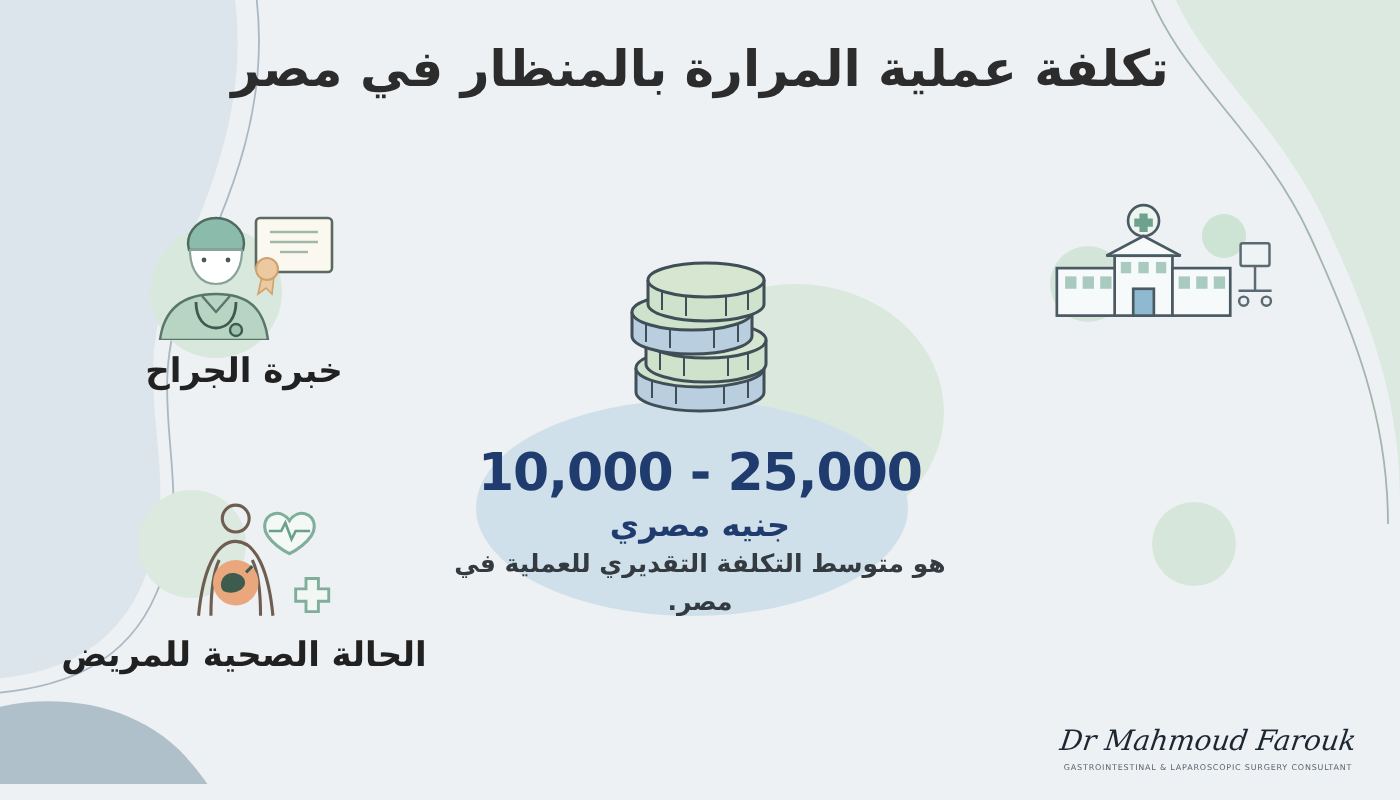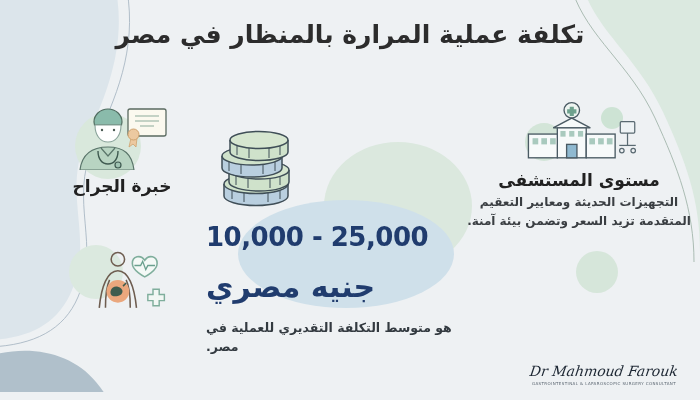--- a/index.html
+++ b/index.html
@@ -17,27 +17,27 @@
   .section { position:absolute; text-align:center; }
   .icon-wrap { height:70px; display:flex; align-items:flex-end; justify-content:center; }
   .section h2 { font-size:17px; font-weight:700; color:#212121; margin:6px 0 3px; }
   .section p  { font-size:12px; font-weight:600; color:#3a3e42; line-height:1.55; }
 
   #sec-surgeon  { left:10px;  top:100px; width:224px; }
   #sec-patient  { left:10px;  top:242px; width:224px; }
   #sec-hospital { left:466px; top:94px;  width:226px; }
   #sec-advice   { left:466px; top:238px; width:226px; }
 
-  #center { position:absolute; left:206px; top:116px; width:256px; text-align:left; }
+  #center { position:absolute; left:222px; top:116px; width:256px; text-align:center; }
   .price {
     font-size:26px; font-weight:800; color:#203c6e;
     direction:ltr; unicode-bidi:isolate; margin-top:4px; letter-spacing:-0.5px;
   }
-  .currency { font-size:30px; font-weight:800; color:#203c6e; margin-top:17px; }
-  .price-note { font-size:12.5px; font-weight:700; color:#333a40; line-height:1.55; margin-top:14px; }
+  .currency { font-size:16px; font-weight:800; color:#203c6e; margin-top:1px; }
+  .price-note { font-size:12.5px; font-weight:700; color:#333a40; line-height:1.55; }
 
   .quote-mark { color:#91a8bc; font-size:17px; line-height:0; vertical-align:-3px; padding:0 2px; }
 
   .signature { position:absolute; right:16px; bottom:6px; width:160px; text-align:center; }
   .sig-name {
     font-family:"DejaVu Serif", serif; font-style:italic; font-size:14px;
     color:#1d2733; transform:skewX(-8deg); white-space:nowrap;
   }
   .sig-cred { font-size:4px; letter-spacing:0.4px; color:#5a6570; margin-top:2px; white-space:nowrap; }
 </style>
@@ -103,20 +103,21 @@
           <path d="M34,56 C34,44 35,35 38,29 M58,56 C58,44 57,35 54,29"></path>
         </g>
         <circle cx="46" cy="40" r="11" fill="#eaa77d"></circle>
         <path d="M40,44 C37,41 40,34 46,35.5 C52,37 52,43 46,44.5 C44,45 42,45 40,44 Z" fill="#3e5c4e"></path>
         <path d="M51,35 l3,-3" stroke="#3e5c4e" stroke-width="1.5" fill="none"></path>
         <path d="M72,10 C68,4 60,6 60,13 C60,20 72,26 72,26 C72,26 84,20 84,13 C84,6 76,4 72,10 Z" fill="#f4f9f6" stroke="#7fae9c" stroke-width="1.5"></path>
         <polyline points="62,15 68,15 70,11 73,19 75,15 82,15" fill="none" stroke="#6aa08e" stroke-width="1.3"></polyline>
         <path d="M80,38 h6 v5 h5 v6 h-5 v5 h-6 v-5 h-5 v-6 h5 Z" fill="#f2f7f4" stroke="#7fae9c" stroke-width="1.4"></path>
       </svg>
     </div>
+    <h2>الحالة الصحية للمريض</h2>
   </section>
 
   <section id="center">
     <div>
       <svg width="100" height="98" viewBox="0 0 100 98">
         <g stroke="#3f4e57" stroke-width="1.5">
 
           <path d="M18,68 v12 a32,9.5 0 0 0 64,0 v-12" fill="#b9cfdf"></path>
           <path d="M26,72 v11 M38,76 v10 M62,76 v10 M74,72 v11" stroke-width="1"></path>
           <ellipse cx="50" cy="68" rx="32" ry="9.5" fill="#cfe2cb"></ellipse>
@@ -165,22 +166,20 @@
         </g>
         <g stroke="#5a6a72" stroke-width="1.2" fill="#eef3f5">
           <rect x="99" y="21" width="14" height="11" rx="1"></rect>
           <line x1="106" y1="32" x2="106" y2="44"></line>
           <line x1="98" y1="44" x2="114" y2="44"></line>
           <circle cx="100.5" cy="49" r="2.2" fill="none"></circle>
           <circle cx="111.5" cy="49" r="2.2" fill="none"></circle>
         </g>
       </svg>
     </div>
-    <h2>مستوى المستشفى</h2>
-    <p>التجهيزات الحديثة ومعايير التعقيم المتقدمة تزيد السعر وتضمن بيئة آمنة.</p>
   </section>
 
 
   <div class="signature" dir="ltr">
     <div class="sig-name">Dr Mahmoud Farouk</div>
     <div class="sig-cred">GASTROINTESTINAL &amp; LAPAROSCOPIC SURGERY CONSULTANT</div>
   </div>
 
 </div>
 

